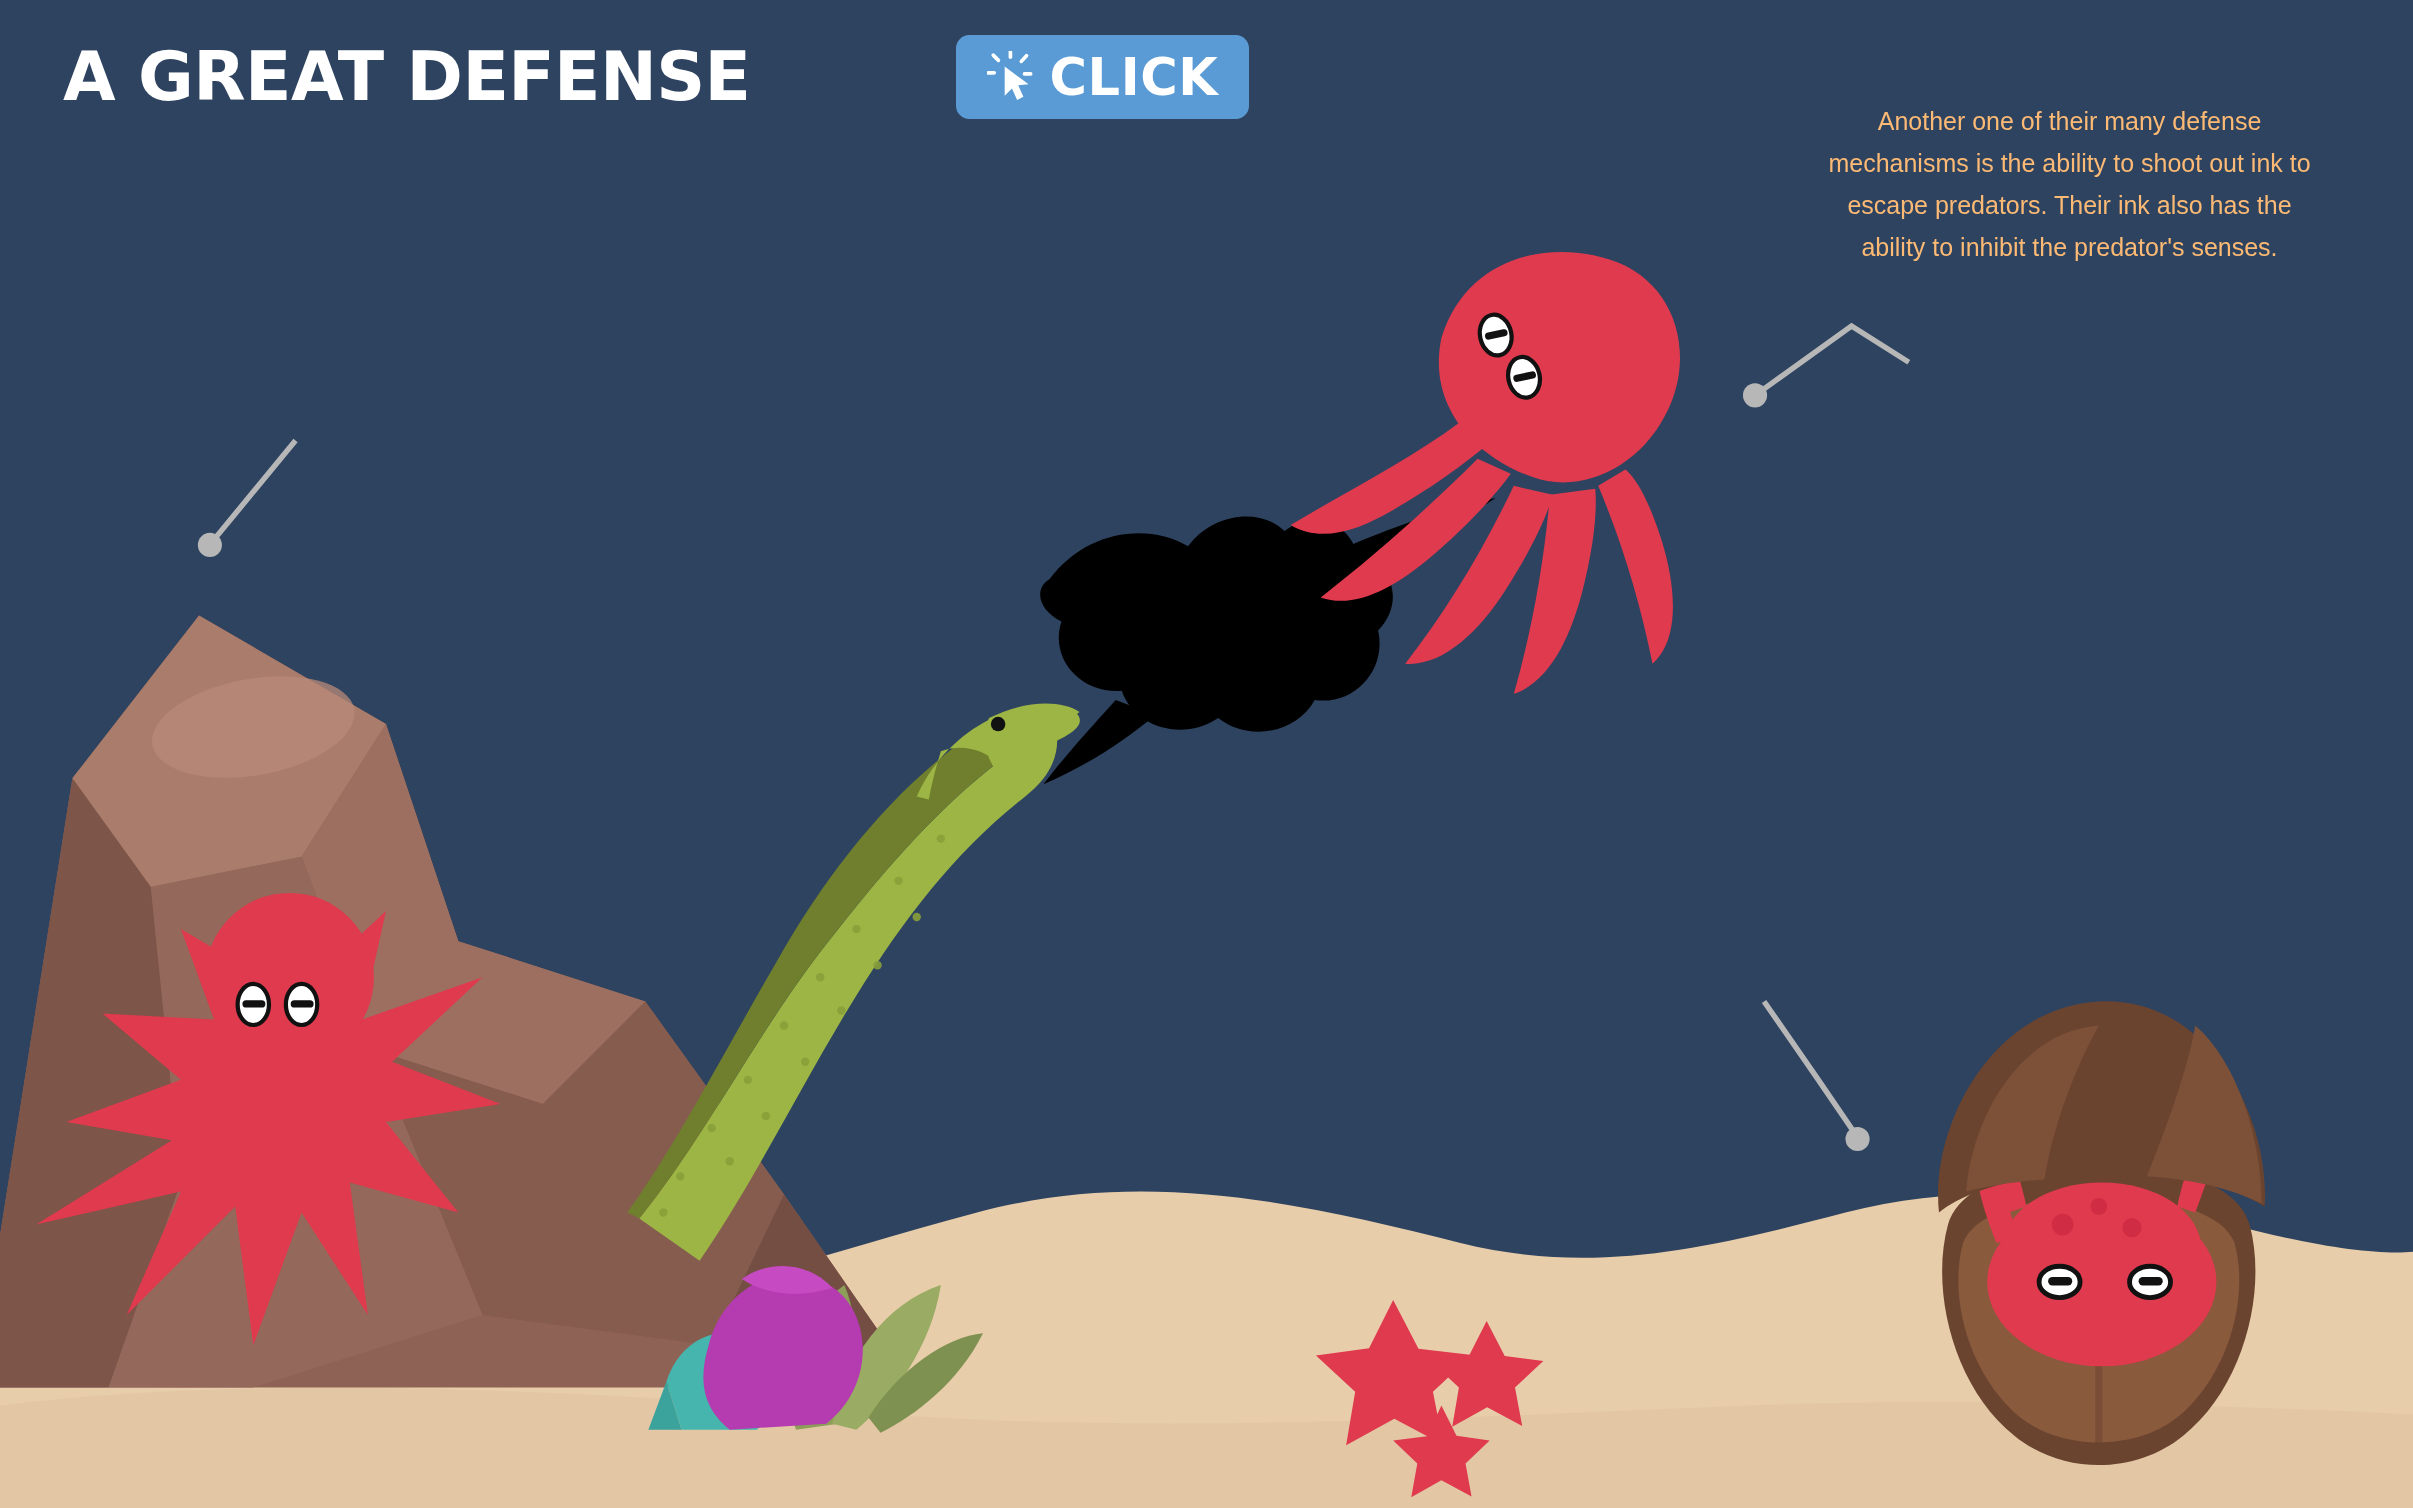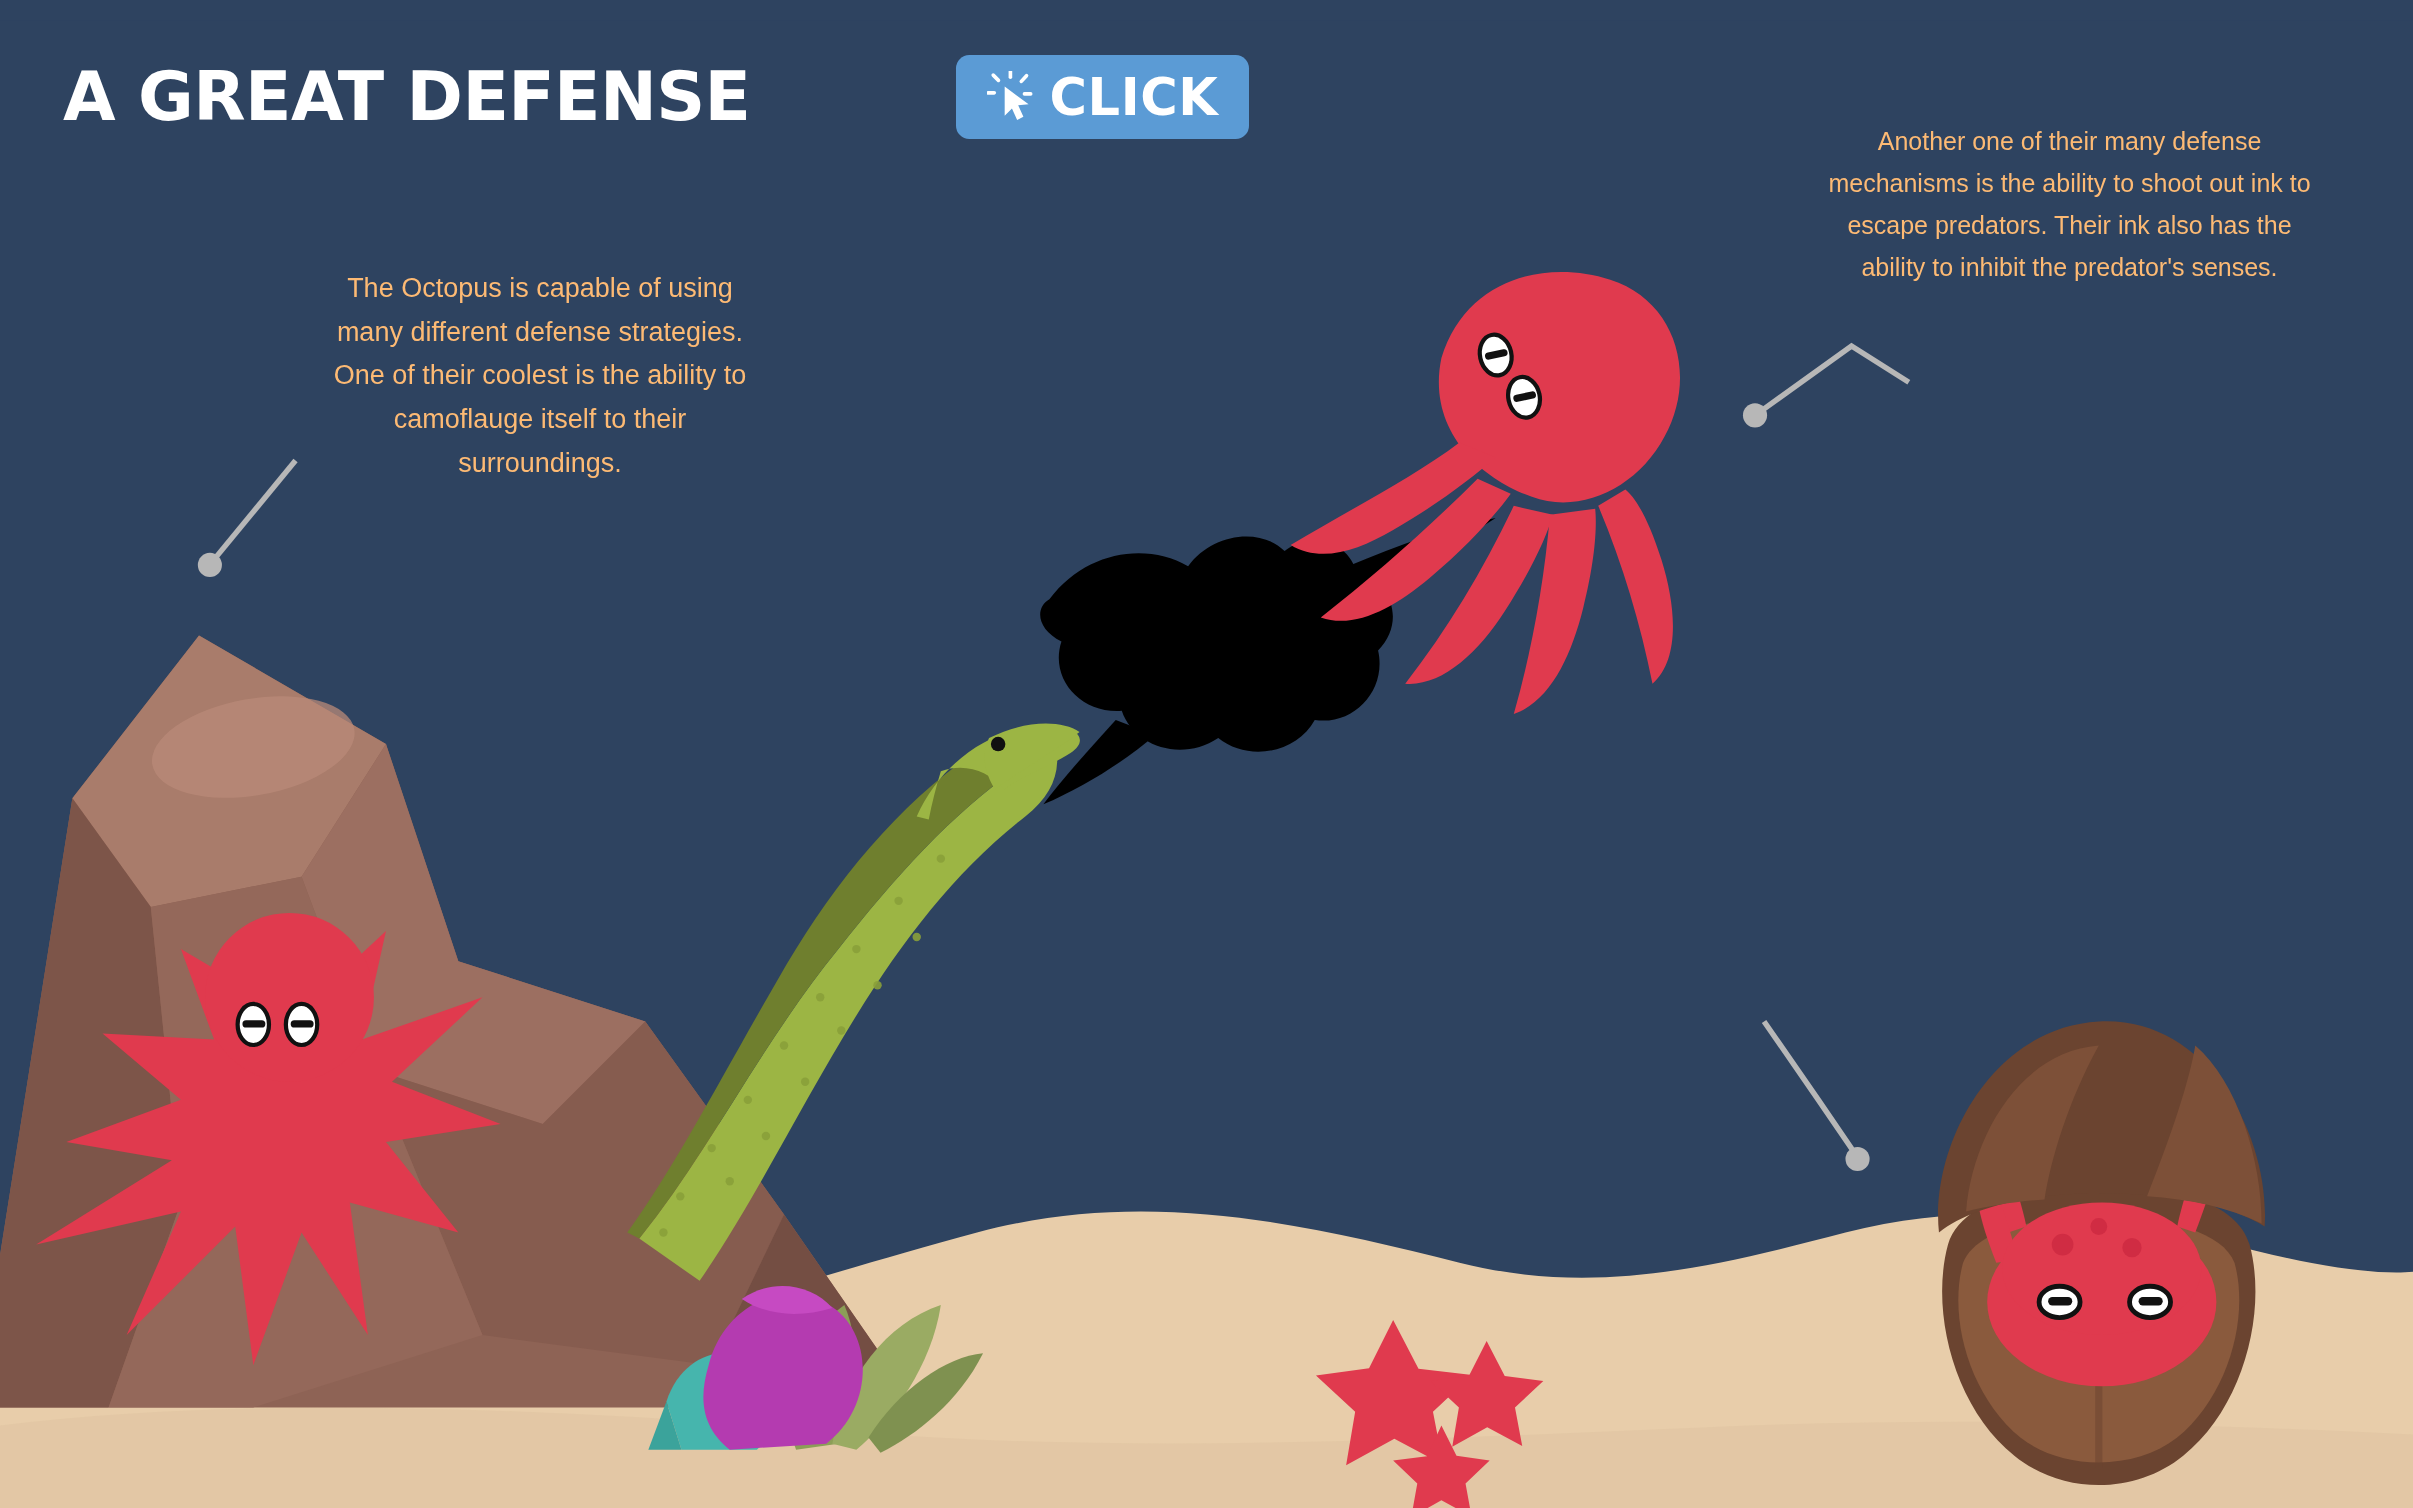--- a/index.html
+++ b/index.html
@@ -1,21 +1,21 @@
 <!DOCTYPE html>
 <html style="font-size:9.7px"><head>
 <meta charset="utf-8">
 <style>
   html,body{margin:0;padding:0;}
   body{
     width:2413px;height:1509px;overflow:hidden;position:relative;
     background:#2e4360;
     font-family:"Liberation Sans", sans-serif;
   }
-  #stage{position:absolute;inset:0;width:2413px;height:1203px;margin-top:20px;}
+  #stage{position:absolute;inset:0;width:2413px;height:1203px;}
   .abs{position:absolute;}
 
   
   #title{
     left:63px;top:37px;
     font-size:68px;font-weight:bold;color:#ffffff;
     letter-spacing:-0.6px;
     font-family:"DejaVu Sans", sans-serif;
     white-space:nowrap;
   }
@@ -222,19 +222,18 @@
         <line x1="45" y1="12" x2="45" y2="0"></line>
         <line x1="66" y1="20" x2="76" y2="9"></line>
         <line x1="14" y1="42" x2="2" y2="42"></line>
         <line x1="72" y1="44" x2="84" y2="44"></line>
       </g>
       <path d="M34,30 L34,86 L48,72 L58,94 L70,88 L60,66 L80,64 Z" fill="#ffffff"></path>
     </svg>
     <span id="click-label">CLICK</span>
   </div>
 
-  <div id="text-camouflage" class="abs info-text">The Octopus is capable of using many different defense strategies. One of their coolest is  the ability to camoflauge itself to their surroundings.</div>
 
   <div id="text-ink" class="abs info-text">Another one of their many defense mechanisms is the ability to shoot out ink to escape predators. Their ink also has the ability to inhibit the predator's senses.</div>
 
 
 </div>
 
 
 </body></html>

